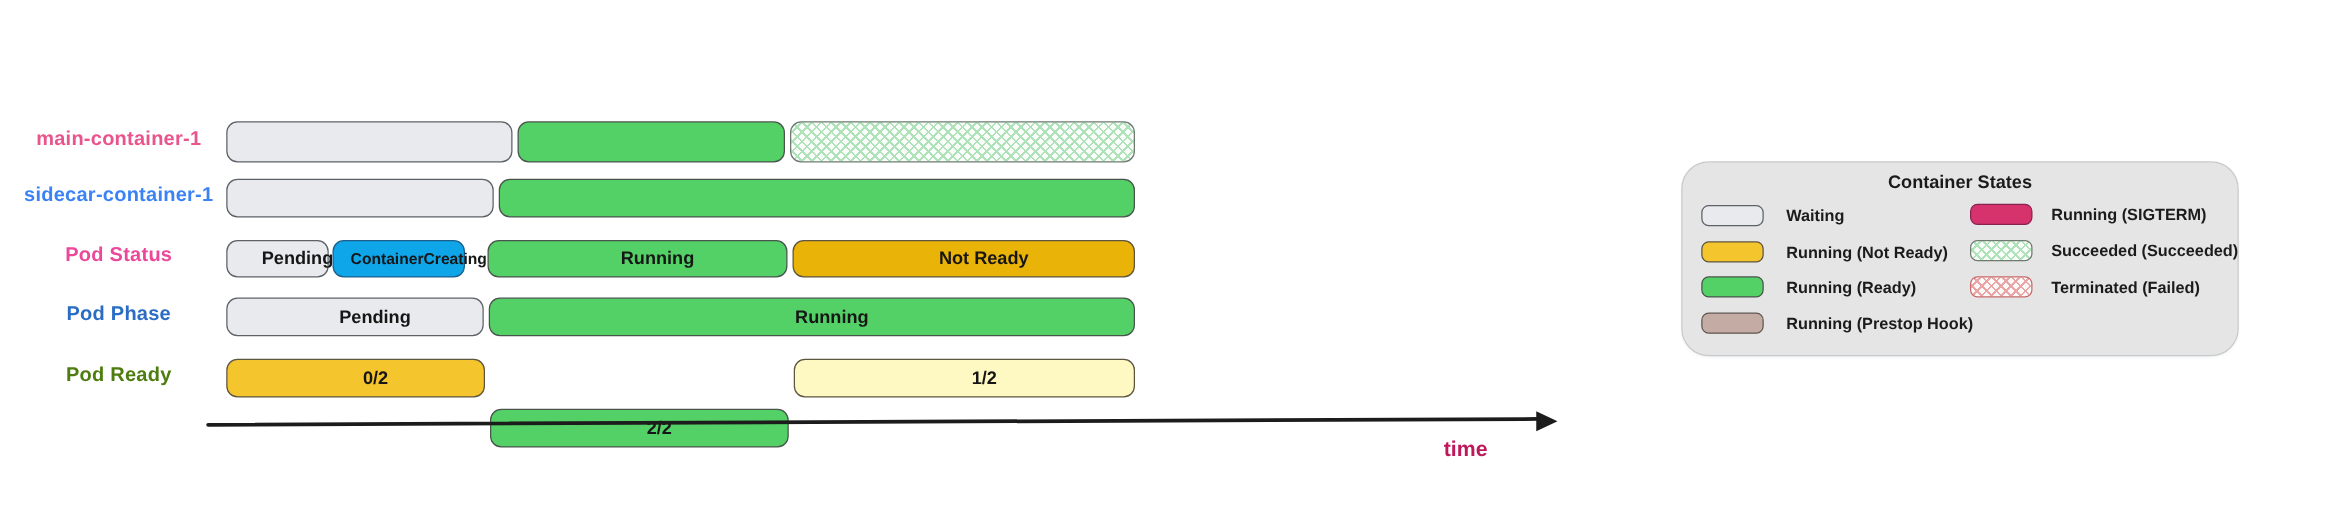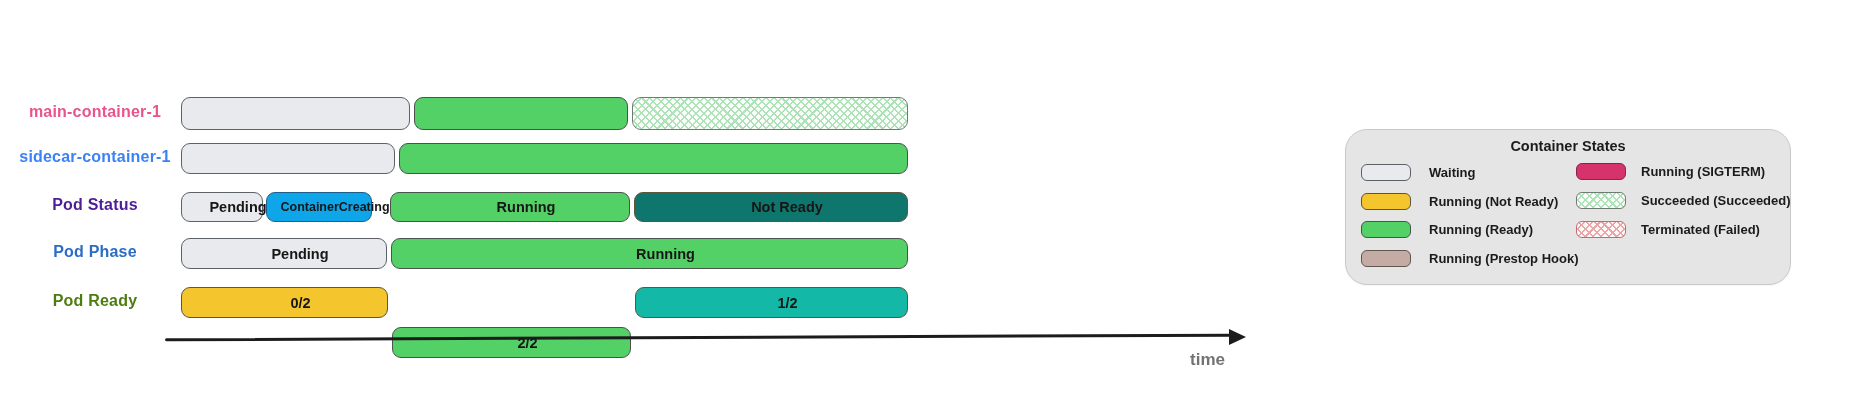--- a/index.html
+++ b/index.html
@@ -48,22 +48,22 @@
     position: absolute;
     width: 0; height: 0;
     border-top: 8px solid transparent;
     border-bottom: 8px solid transparent;
     border-left: 17px solid #1c1c1c;
   }
   #axis-label {
     position: absolute;
     font-size: 17px;
     font-weight: 600;
-    color: #737373;
-    text-align: right;
+    color: #be185d;
+    text-align: left;
     width: 70px;
   }
   #legend-box {
     position: absolute;
     box-sizing: border-box;
     background: #e5e5e5;
     border: 1.6px solid #c7cacd;
     border-radius: 22px;
     box-shadow: 0 1px 2px rgba(0,0,0,0.04);
   }
@@ -108,48 +108,48 @@
 <div id="canvas">
 
   <div id="rows-layer">
       <div class="row-label" style="color: rgb(232, 84, 139); top: 102.5px;">main-container-1</div>
       <div class="segment" style="left: 181px; width: 229px; top: 97px; height: 33px; background-color: rgb(232, 234, 237); border-color: rgb(93, 98, 104);"></div>
       <div class="segment" style="left: 414px; width: 214px; top: 97px; height: 33px; background-color: rgb(83, 209, 103); border-color: rgb(73, 84, 77);"></div>
       <div class="segment" style="left: 632px; width: 276px; top: 97px; height: 33px; background-color: rgb(251, 253, 251); background-image: repeating-linear-gradient(45deg, rgb(174, 227, 186) 0px, rgb(174, 227, 186) 1.5px, transparent 1.5px, transparent 5.5px), repeating-linear-gradient(-45deg, rgb(174, 227, 186) 0px, rgb(174, 227, 186) 1.5px, transparent 1.5px, transparent 5.5px); border-color: rgb(111, 122, 113);"></div>
       <div class="row-label" style="color: #3b82f6; top: 147.5px;">sidecar-container-1</div>
       <div class="segment" style="left: 181px; width: 214px; top: 143px; height: 31px; background-color: rgb(232, 234, 237); border-color: rgb(93, 98, 104);"></div>
       <div class="segment" style="left: 399px; width: 509px; top: 143px; height: 31px; background-color: rgb(83, 209, 103); border-color: rgb(73, 84, 77);"></div>
-      <div class="row-label" style="color: #4c1d95; top: 196px;">Pod Status</div>
+      <div class="row-label" style="color: #ec4899; top: 196px;">Pod Status</div>
       <div class="segment" style="left: 181px; width: 82px; top: 192px; height: 30px; background-color: rgb(232, 234, 237); border-color: rgb(93, 98, 104);">
         <span class="seg-text" style="font-size: 14.5px;">Pending</span>
       </div>
       <div class="segment" style="left: 266px; width: 106px; top: 192px; height: 30px; background-color: #0ea5e9; border-color: rgb(29, 95, 138);">
         <span class="seg-text" style="font-size: 12.5px;">ContainerCreating</span>
       </div>
       <div class="segment" style="left: 390px; width: 240px; top: 192px; height: 30px; background-color: rgb(83, 209, 103); border-color: rgb(73, 84, 77);">
         <span class="seg-text" style="font-size: 14.5px;">Running</span>
       </div>
-      <div class="segment" style="left: 634px; width: 274px; top: 192px; height: 30px; background-color: #0f766e; border-color: rgb(93, 85, 63);">
+      <div class="segment" style="left: 634px; width: 274px; top: 192px; height: 30px; background-color: #eab308; border-color: rgb(93, 85, 63);">
         <span class="seg-text" style="font-size: 14.5px;">Not Ready</span>
       </div>
       <div class="row-label" style="color: rgb(43, 108, 196); top: 242.5px;">Pod Phase</div>
       <div class="segment" style="left: 181px; width: 206px; top: 238px; height: 31px; background-color: rgb(232, 234, 237); border-color: rgb(93, 98, 104);">
         <span class="seg-text" style="font-size: 14.5px;">Pending</span>
       </div>
       <div class="segment" style="left: 391px; width: 517px; top: 238px; height: 31px; background-color: rgb(83, 209, 103); border-color: rgb(73, 84, 77);">
         <span class="seg-text" style="font-size: 14.5px;">Running</span>
       </div>
       <div class="row-label" style="color: #4d7c0f; top: 291.5px;">Pod Ready</div>
       <div class="segment" style="left: 181px; width: 207px; top: 287px; height: 31px; background-color: rgb(245, 197, 46); border-color: rgb(93, 85, 63);">
         <span class="seg-text" style="font-size: 14.5px;">0/2</span>
       </div>
       <div class="segment" style="left: 392px; width: 239px; top: 287px; height: 31px; background-color: rgb(83, 209, 103); border-color: rgb(73, 84, 77); margin-top: 40px;">
         <span class="seg-text" style="font-size: 14.5px;">2/2</span>
       </div>
-      <div class="segment" style="left: 635px; width: 273px; top: 287px; height: 31px; background-color: #14b8a6; border-color: rgb(93, 85, 63);">
+      <div class="segment" style="left: 635px; width: 273px; top: 287px; height: 31px; background-color: #fef9c3; border-color: rgb(93, 85, 63);">
         <span class="seg-text" style="font-size: 14.5px;">1/2</span>
       </div>
     </div>
 
   <div id="axis-line" style="left: 165px; top: 336px; width: 1067px;"></div>
   <div id="axis-arrowhead" style="left: 1229px; top: 329px;"></div>
   <div id="axis-label" style="left: 1155px; top: 350px;">time</div>
 
   <div id="legend-box" style="left: 1345px; top: 129px; width: 446px; height: 156px;">
     <div id="legend-title">Container States</div>

